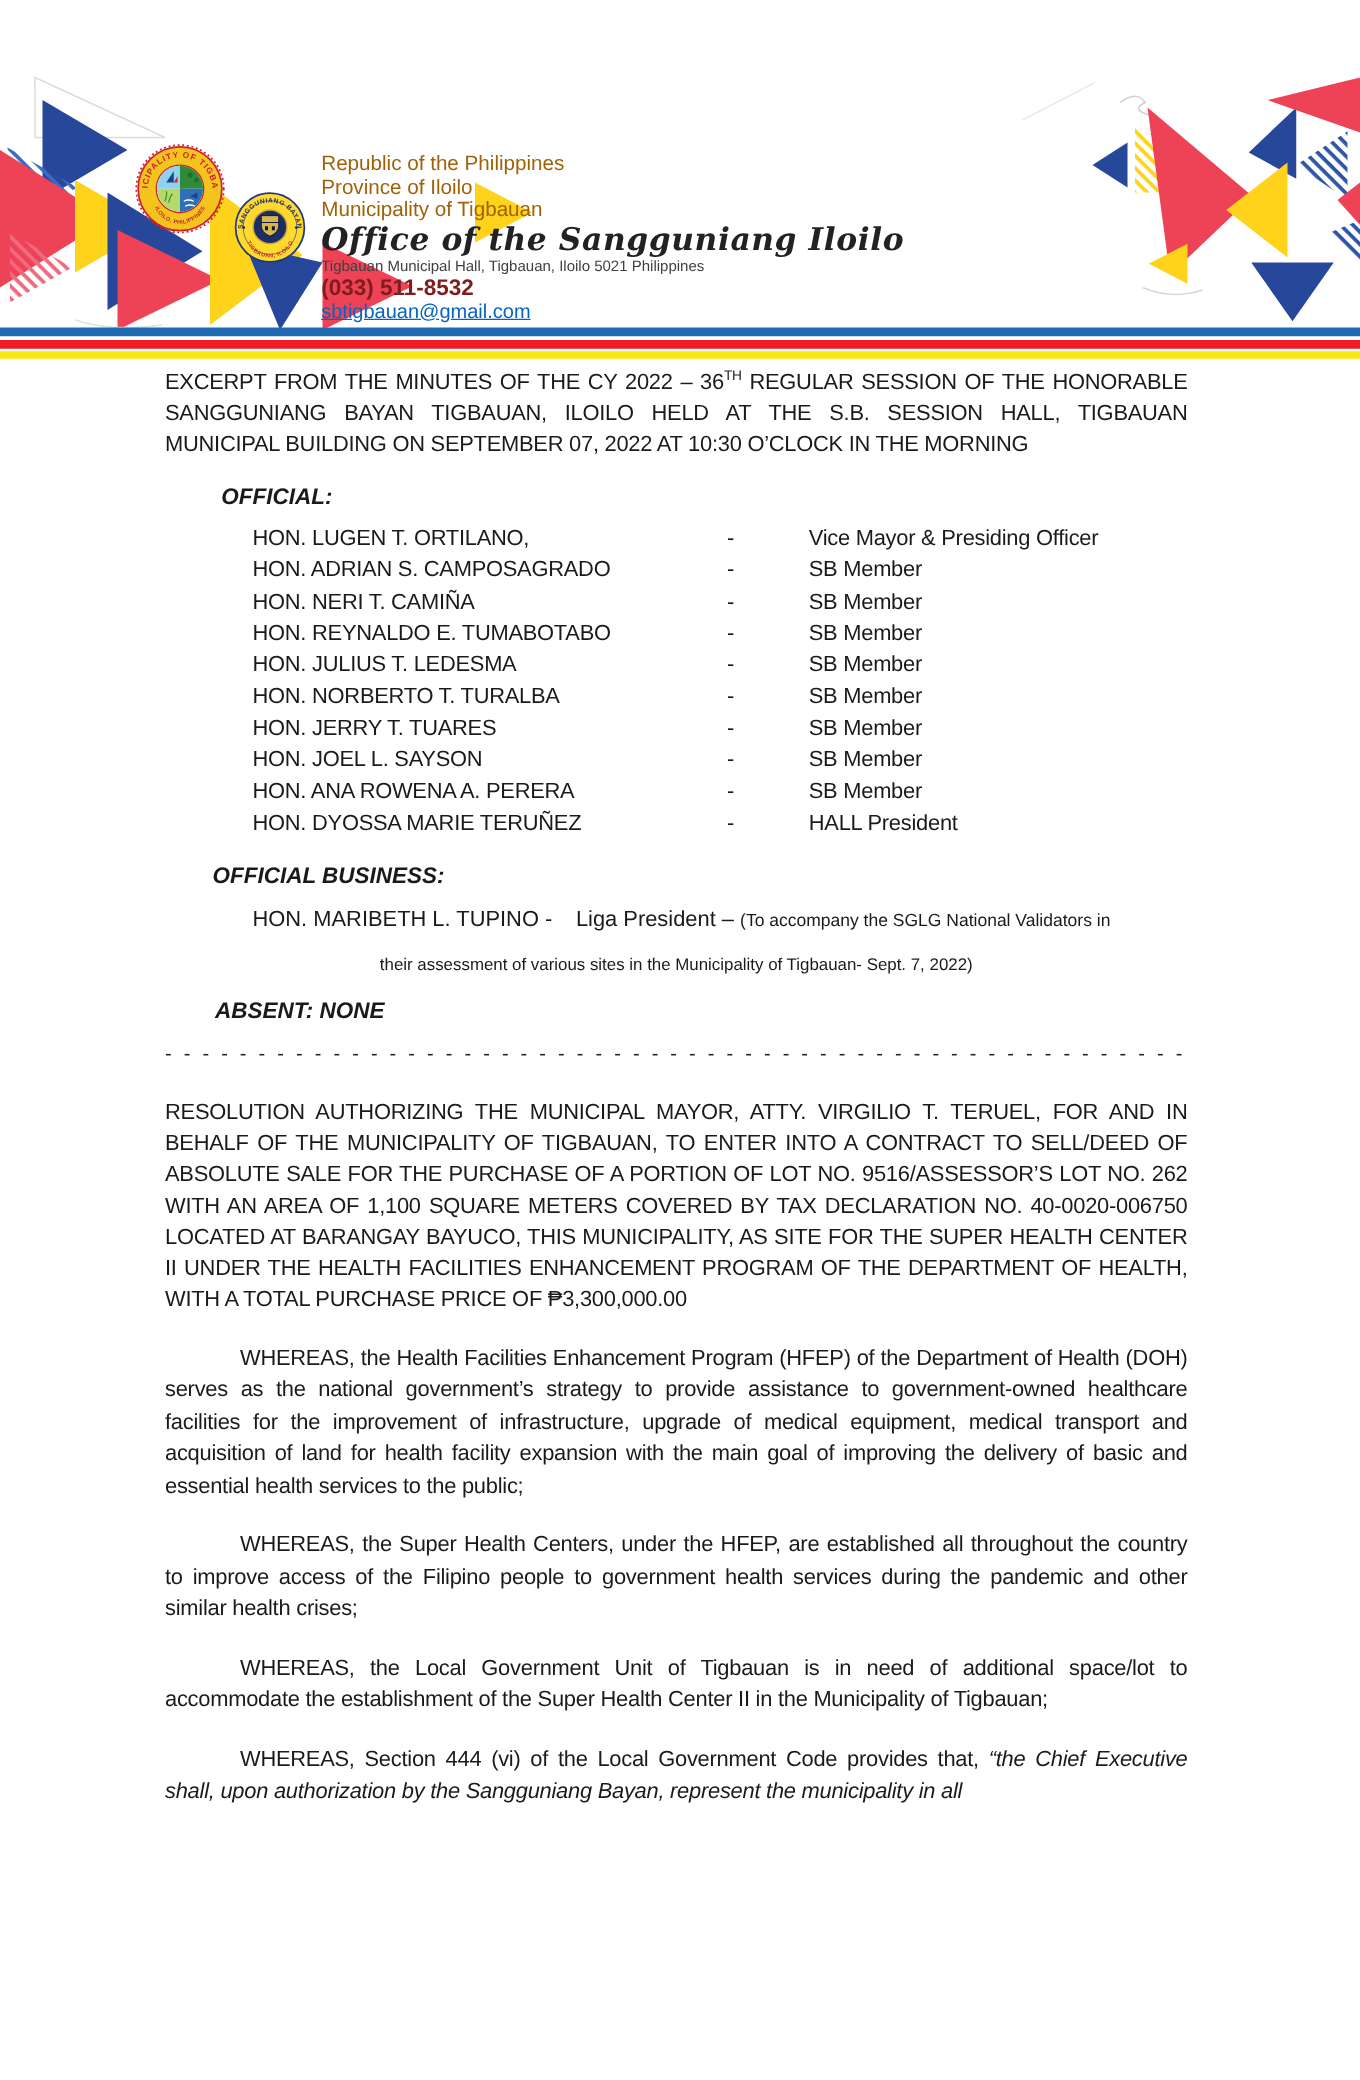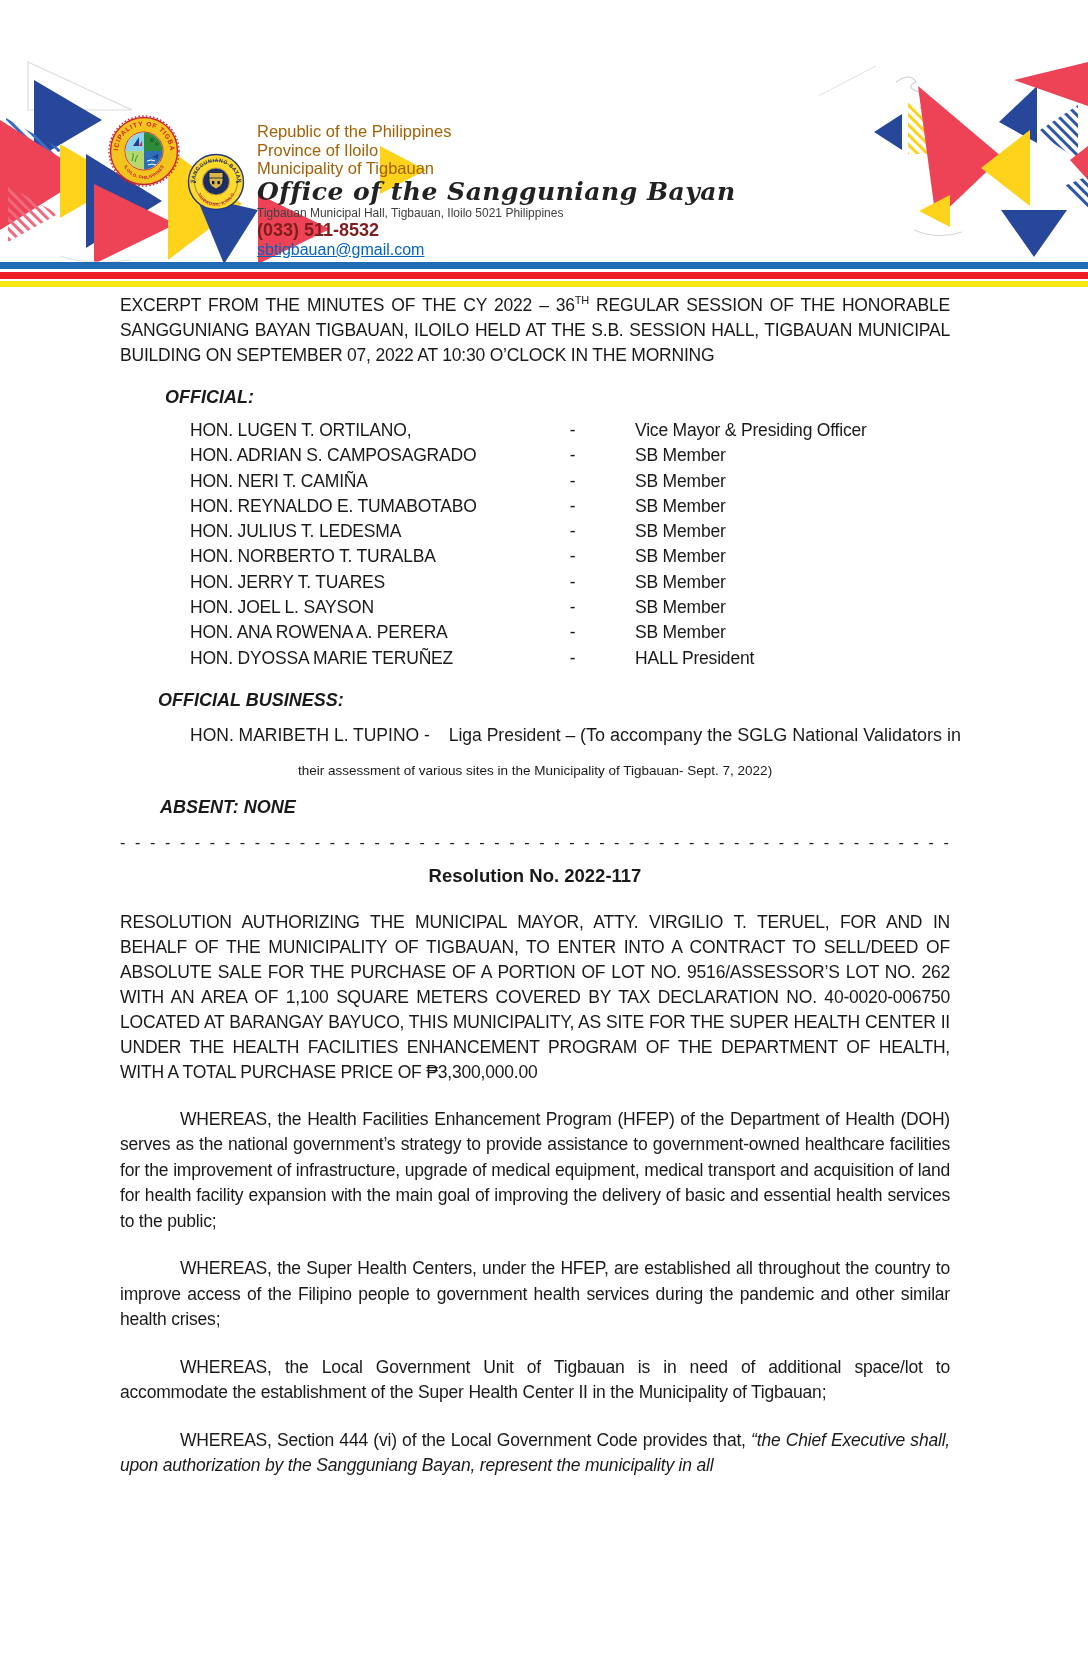--- a/index.html
+++ b/index.html
@@ -25,31 +25,31 @@
   
   .stripes{position:absolute;left:0;right:0;top:262px;}
   .stripe{width:100%;}
   .stripe-blue{height:7px;background:#1f6cb4;}
   .stripe-gap1{height:3px;}
   .stripe-red{height:7px;background:#ee1c25;}
   .stripe-gap2{height:2px;}
   .stripe-yellow{height:6px;background:#f7e713;}
 
   
-  .content{position:absolute;left:120px;right:138px;top:293px;}
+  .content{position:absolute;left:132px;right:138px;top:293px;}
   .jcaps{text-align:justify;font-size:17.5px;line-height:25px;letter-spacing:-0.2px;margin:0;}
   .jcaps sup{font-size:11px;line-height:0;}
   .section-label{font-weight:bold;font-style:italic;font-size:18px;margin:16px 0 0 45px;line-height:26px;}
   .members{margin:8px 0 0 70px;}
   .member-row{display:grid;grid-template-columns:355px 55px 1fr;line-height:25.3px;font-size:17.5px;letter-spacing:-0.2px;}
   .m-dash{text-align:center;}
   .m-pos{padding-left:35px;}
   .ob-entry{margin:10px 0 0 70px;font-size:17.5px;line-height:25px;white-space:nowrap;}
   .ob-role{margin-left:14px;}
-  .ob-note{font-size:18px;letter-spacing:0;}
+  .ob-note{font-size:14px;letter-spacing:0;}
   .ob-note2{font-size:13.5px;line-height:20px;text-align:center;margin:13px;}
   .absent{font-weight:bold;font-style:italic;font-size:18px;margin:8px 0 0 40px;line-height:26px;}
   .sep{white-space:nowrap;overflow:hidden;font-size:16px;letter-spacing:2.6px;line-height:22px;
        margin-top:12px;color:#222;}
   .res-no{text-align:center;font-weight:bold;font-size:18.5px;line-height:24px;margin:10px 0 0 0;}
   .res-title{margin-top:22px;}
   .whereas{text-align:justify;font-size:17.5px;line-height:25.5px;letter-spacing:-0.2px;
            text-indent:60px;margin:22px 0 0 0;}
   .whereas .quote-italic{font-style:italic;}
 
@@ -155,21 +155,21 @@
     <path d="M 29,19.5 h 7 v 8 q 0,5.5 -7,8.5 q -7,-3 -7,-8.5 v -8 z" fill="#d9b64a" stroke="#0c1840" stroke-width="0.8"></path>
     <line x1="22" y1="25" x2="36" y2="25" stroke="#0c1840" stroke-width="0.8"></line>
     <rect x="25" y="28" width="2.4" height="3.2" fill="#0c1840"></rect>
     <rect x="30.5" y="28" width="2.4" height="3.2" fill="#0c1840"></rect>
   </svg>
 
   <div class="hdr-text">
     <div class="hdr-line">Republic of the Philippines</div>
     <div class="hdr-line">Province of Iloilo</div>
     <div class="hdr-line">Municipality of Tigbauan</div>
-    <div class="hdr-office">Office of the Sangguniang Bayan</div>
+    <div class="hdr-office">Office of the Sangguniang Iloilo</div>
     <div class="hdr-address">Tigbauan Municipal Hall, Tigbauan, Iloilo 5021 Philippines</div>
     <div class="hdr-phone">(033) 511-8532</div>
     <div class="hdr-email"><span class="link">sbtigbauan@gmail.com</span></div>
   </div>
 
   <div class="stripes">
     <div class="stripe stripe-blue"></div>
     <div class="stripe stripe-gap1"></div>
     <div class="stripe stripe-red"></div>
     <div class="stripe stripe-gap2"></div>
@@ -241,21 +241,20 @@
       <span>HON. MARIBETH L. TUPINO -</span>
       <span class="ob-role">Liga President –</span>
       <span class="ob-note">(To accompany the SGLG National Validators in</span>
     </div>
     <p class="ob-note2">their assessment of various sites in the Municipality of Tigbauan- Sept. 7, 2022)</p>
 
     <div class="absent">ABSENT: NONE</div>
 
     <div class="sep">- - - - - - - - - - - - - - - - - - - - - - - - - - - - - - - - - - - - - - - - - - - - - - - - - - - - - - - - - - - - - - - - - - - - - - - - - - -</div>
 
-    <div class="res-no">Resolution No. 2022-117</div>
 
     <p class="jcaps res-title">RESOLUTION AUTHORIZING THE MUNICIPAL MAYOR, ATTY. VIRGILIO T. TERUEL, FOR AND IN BEHALF OF THE MUNICIPALITY OF TIGBAUAN, TO ENTER INTO A CONTRACT TO SELL/DEED OF ABSOLUTE SALE FOR THE PURCHASE OF A PORTION OF LOT NO. 9516/ASSESSOR’S LOT NO. 262 WITH AN AREA OF 1,100 SQUARE METERS COVERED BY TAX DECLARATION NO. 40-0020-006750 LOCATED AT BARANGAY BAYUCO, THIS MUNICIPALITY, AS SITE FOR THE SUPER HEALTH CENTER II UNDER THE HEALTH FACILITIES ENHANCEMENT PROGRAM OF THE DEPARTMENT OF HEALTH, WITH A TOTAL PURCHASE PRICE OF ₱3,300,000.00</p>
 
     <p class="whereas">WHEREAS, the Health Facilities Enhancement Program (HFEP) of the Department of Health (DOH) serves as the national government’s strategy to provide assistance to government-owned healthcare facilities for the improvement of infrastructure, upgrade of medical equipment, medical transport and acquisition of land for health facility expansion with the main goal of improving the delivery of basic and essential health services to the public;</p>
     <p class="whereas">WHEREAS, the Super Health Centers, under the HFEP, are established all throughout the country to improve access of the Filipino people to government health services during the pandemic and other similar health crises;</p>
     <p class="whereas">WHEREAS, the Local Government Unit of Tigbauan is in need of additional space/lot to accommodate the establishment of the Super Health Center II in the Municipality of Tigbauan;</p>
     <p class="whereas"><span>WHEREAS, Section 444 (vi) of the Local Government Code provides that, </span><span class="quote-italic">“the Chief Executive shall, upon authorization by the Sangguniang Bayan, represent the municipality in all</span></p>
 
   </div>
 </div>

